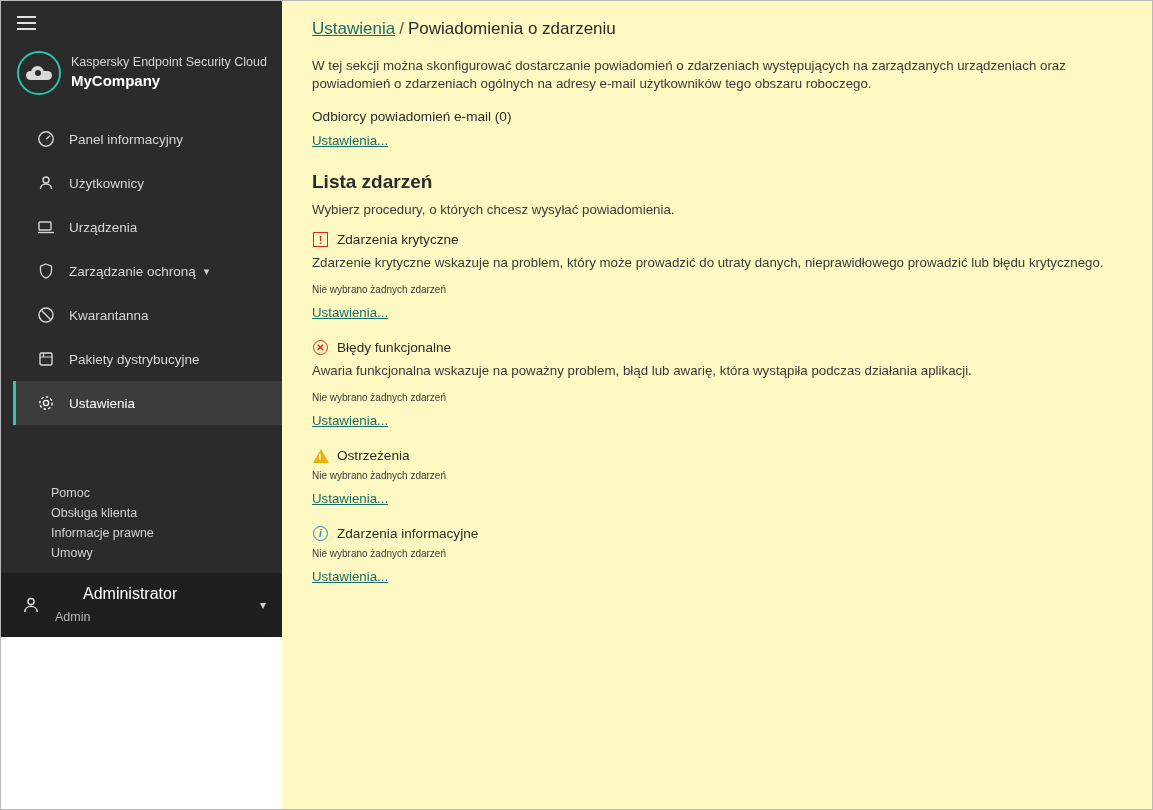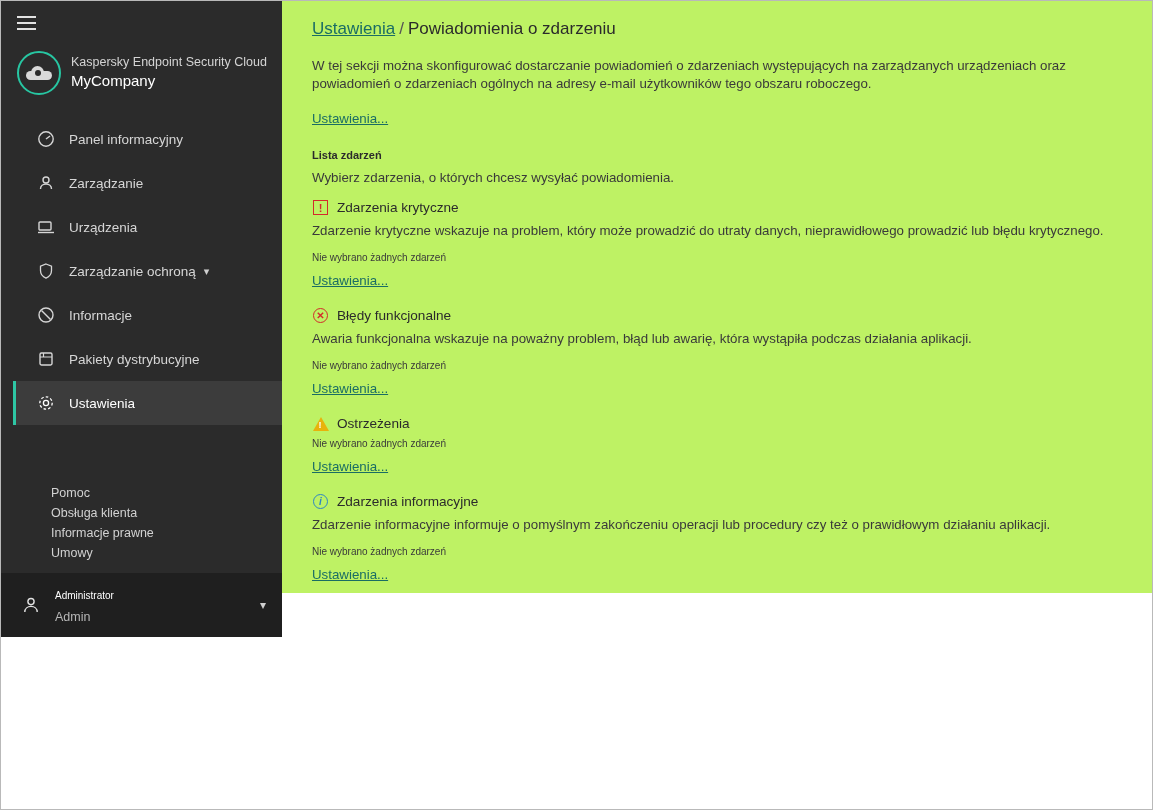--- a/index.html
+++ b/index.html
@@ -70,21 +70,21 @@
   .brand-logo .cloud .c2 {
     position: absolute; left: 5px; top: 0;
     width: 13px; height: 13px; background: #d9d9d9; border-radius: 50%;
   }
   .brand-logo .cloud .dot {
     position: absolute; left: 9px; top: 4px;
     width: 6px; height: 6px; background: #2b2b2b; border-radius: 50%;
   }
   .brand-text { line-height: 1.25; }
   .brand-line1 { font-size: 12.5px; color: #d4d4d4; }
-  .brand-line2 { font-size: 15px; color: #ffffff; font-weight: normal; margin-top: 2px; }
+  .brand-line2 { font-size: 15px; color: #ffffff; font-weight: bold; margin-top: 2px; }
 
   .nav { margin-top: 4px; margin-left: 12px; }
   .nav-item {
     display: flex;
     align-items: center;
     height: 44px;
     padding-left: 22px;
     font-size: 13.5px;
     color: #d6d6d6;
     cursor: pointer;
@@ -135,29 +135,29 @@
     display: flex;
     align-items: center;
     padding: 0 16px 0 18px;
   }
   .user-avatar {
     width: 24px; height: 24px; margin-right: 12px;
     display: flex; align-items: center; justify-content: center;
     flex: none;
   }
   .user-names { line-height: 1.4; flex: 1 1 auto; }
-  .user-name { font-size: 10px; color: #ffffff; }
+  .user-name { font-size: 16px; color: #ffffff; margin-left: 28px; }
   .user-role { font-size: 12.5px; color: #b7b7b7; }
   .user-chev { font-size: 12px; color: #cfcfcf; }
 
   
   .main {
     flex: 1 1 auto;
-    height: 592px;
-    background: #bef264;
+    height: 808px;
+    background: #fef9c3;
     padding: 18px 38px 0 30px;
     overflow: hidden;
   }
   .breadcrumb {
     font-size: 17px;
     color: #2b2b2b;
     margin-bottom: 18px;
     white-space: nowrap;
   }
   .breadcrumb a {
@@ -180,21 +180,21 @@
     margin-bottom: 7px;
   }
   .link {
     font-size: 13.3px;
     color: #1a6d64;
     text-decoration: underline;
     cursor: pointer;
     display: inline-block;
   }
   .section-title {
-    font-size: 11px;
+    font-size: 19px;
     font-weight: bold;
     color: #2b2b2b;
     margin-top: 22px;
     margin-bottom: 9px;
   }
   .section-sub {
     font-size: 13.3px;
     color: #3a3a3a;
     margin-bottom: 14px;
   }
@@ -307,21 +307,21 @@
         <span class="nav-label">Panel informacyjny</span>
       </div>
 
       <div class="nav-item">
         <span class="ico">
           <svg width="18" height="18" viewBox="0 0 18 18">
               <circle cx="9" cy="6" r="3" fill="none" stroke="#d6d6d6" stroke-width="1.4"></circle>
               <path d="M3.5 15c0-3 2.6-5 5.5-5s5.5 2 5.5 5" fill="none" stroke="#d6d6d6" stroke-width="1.4"></path>
             </svg>
         </span>
-        <span class="nav-label">Zarządzanie</span>
+        <span class="nav-label">Użytkownicy</span>
       </div>
 
       <div class="nav-item">
         <span class="ico">
           <svg width="18" height="18" viewBox="0 0 18 18">
               <rect x="2" y="4" width="12" height="8" rx="1" fill="none" stroke="#d6d6d6" stroke-width="1.4"></rect>
               <path d="M1 14.5h16" stroke="#d6d6d6" stroke-width="1.4"></path>
             </svg>
         </span>
         <span class="nav-label">Urządzenia</span>
@@ -337,21 +337,21 @@
         <span class="chev">▾</span>
       </div>
 
       <div class="nav-item">
         <span class="ico">
           <svg width="18" height="18" viewBox="0 0 18 18">
               <circle cx="9" cy="9" r="7" fill="none" stroke="#d6d6d6" stroke-width="1.4"></circle>
               <path d="M4.5 4.5l9 9" stroke="#d6d6d6" stroke-width="1.4"></path>
             </svg>
         </span>
-        <span class="nav-label">Informacje</span>
+        <span class="nav-label">Kwarantanna</span>
       </div>
 
       <div class="nav-item">
         <span class="ico">
           <svg width="18" height="18" viewBox="0 0 18 18">
               <rect x="3" y="3" width="12" height="12" rx="1.4" fill="none" stroke="#d6d6d6" stroke-width="1.4"></rect>
               <path d="M3 7h12M6.5 3v4" stroke="#d6d6d6" stroke-width="1.2"></path>
             </svg>
         </span>
         <span class="nav-label">Pakiety dystrybucyjne</span>
@@ -396,24 +396,25 @@
   </div>
 
   <div class="main">
 
     <div class="breadcrumb">
       <a>Ustawienia</a><span class="sep">/</span><span>Powiadomienia o zdarzeniu</span>
     </div>
 
     <div class="intro">W tej sekcji można skonfigurować dostarczanie powiadomień o zdarzeniach występujących na zarządzanych urządzeniach oraz powiadomień o zdarzeniach ogólnych na adresy e-mail użytkowników tego obszaru roboczego.</div>
 
+    <div class="recipients">Odbiorcy powiadomień e-mail (0)</div>
     <a class="link">Ustawienia...</a>
 
     <div class="section-title">Lista zdarzeń</div>
-    <div class="section-sub">Wybierz zdarzenia, o których chcesz wysyłać powiadomienia.</div>
+    <div class="section-sub">Wybierz procedury, o których chcesz wysyłać powiadomienia.</div>
 
     
     <div class="event-block">
       <div class="event-head">
         <span class="event-icon">
           <span class="ic-critical">!</span>
         </span>
         <span class="event-title">Zdarzenia krytyczne</span>
       </div>
       <div class="event-desc">Zdarzenie krytyczne wskazuje na problem, który może prowadzić do utraty danych, nieprawidłowego prowadzić lub błędu krytycznego.</div>
@@ -447,19 +448,18 @@
     </div>
 
     
     <div class="event-block">
       <div class="event-head">
         <span class="event-icon">
           <span class="ic-info">i</span>
         </span>
         <span class="event-title">Zdarzenia informacyjne</span>
       </div>
-      <div class="event-desc">Zdarzenie informacyjne informuje o pomyślnym zakończeniu operacji lub procedury czy też o prawidłowym działaniu aplikacji.</div>
       <div class="event-status">Nie wybrano żadnych zdarzeń</div>
       <a class="link">Ustawienia...</a>
     </div>
 
   </div>
 </div>
 
 </body></html>

